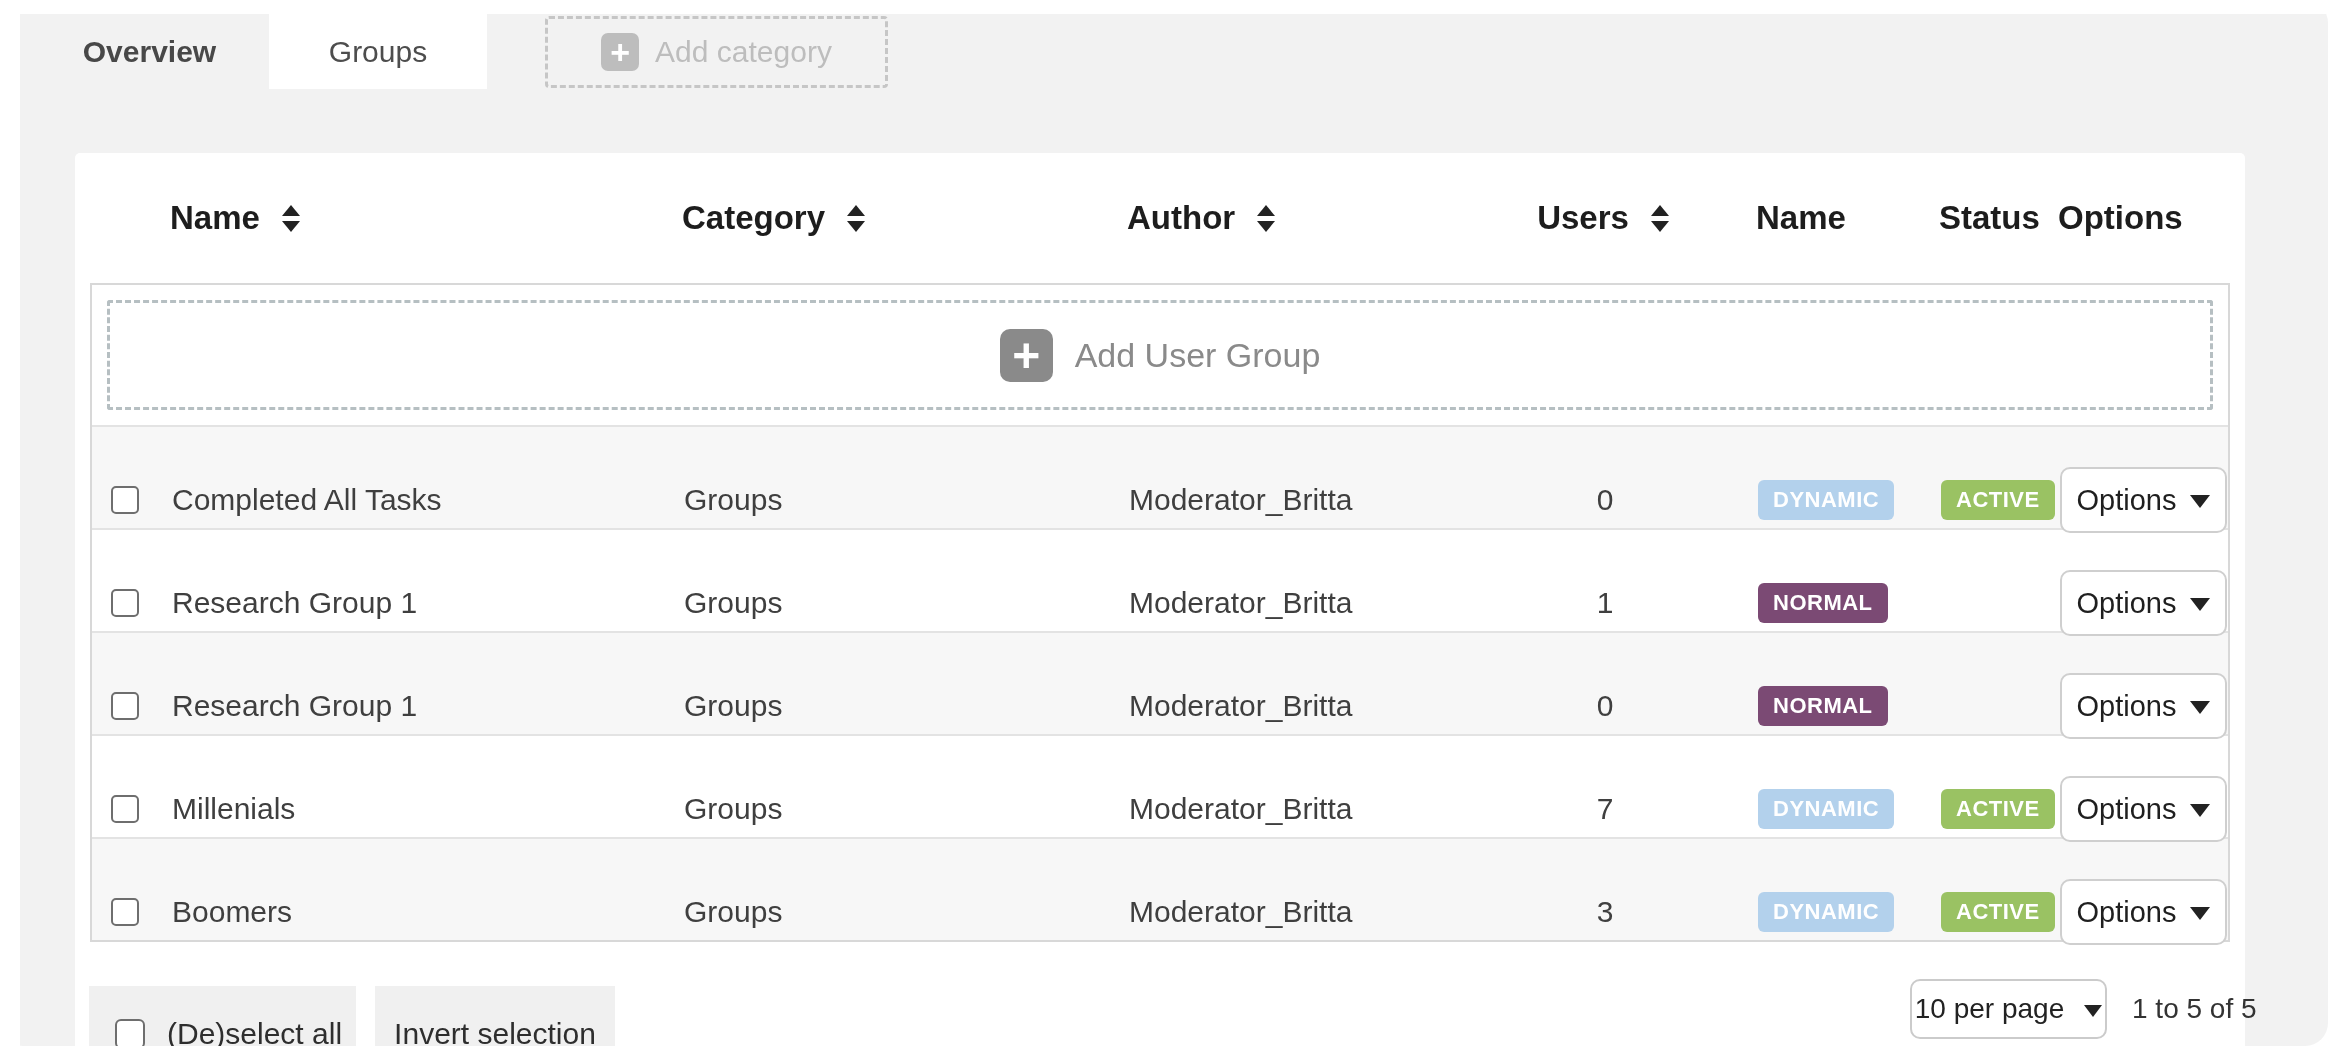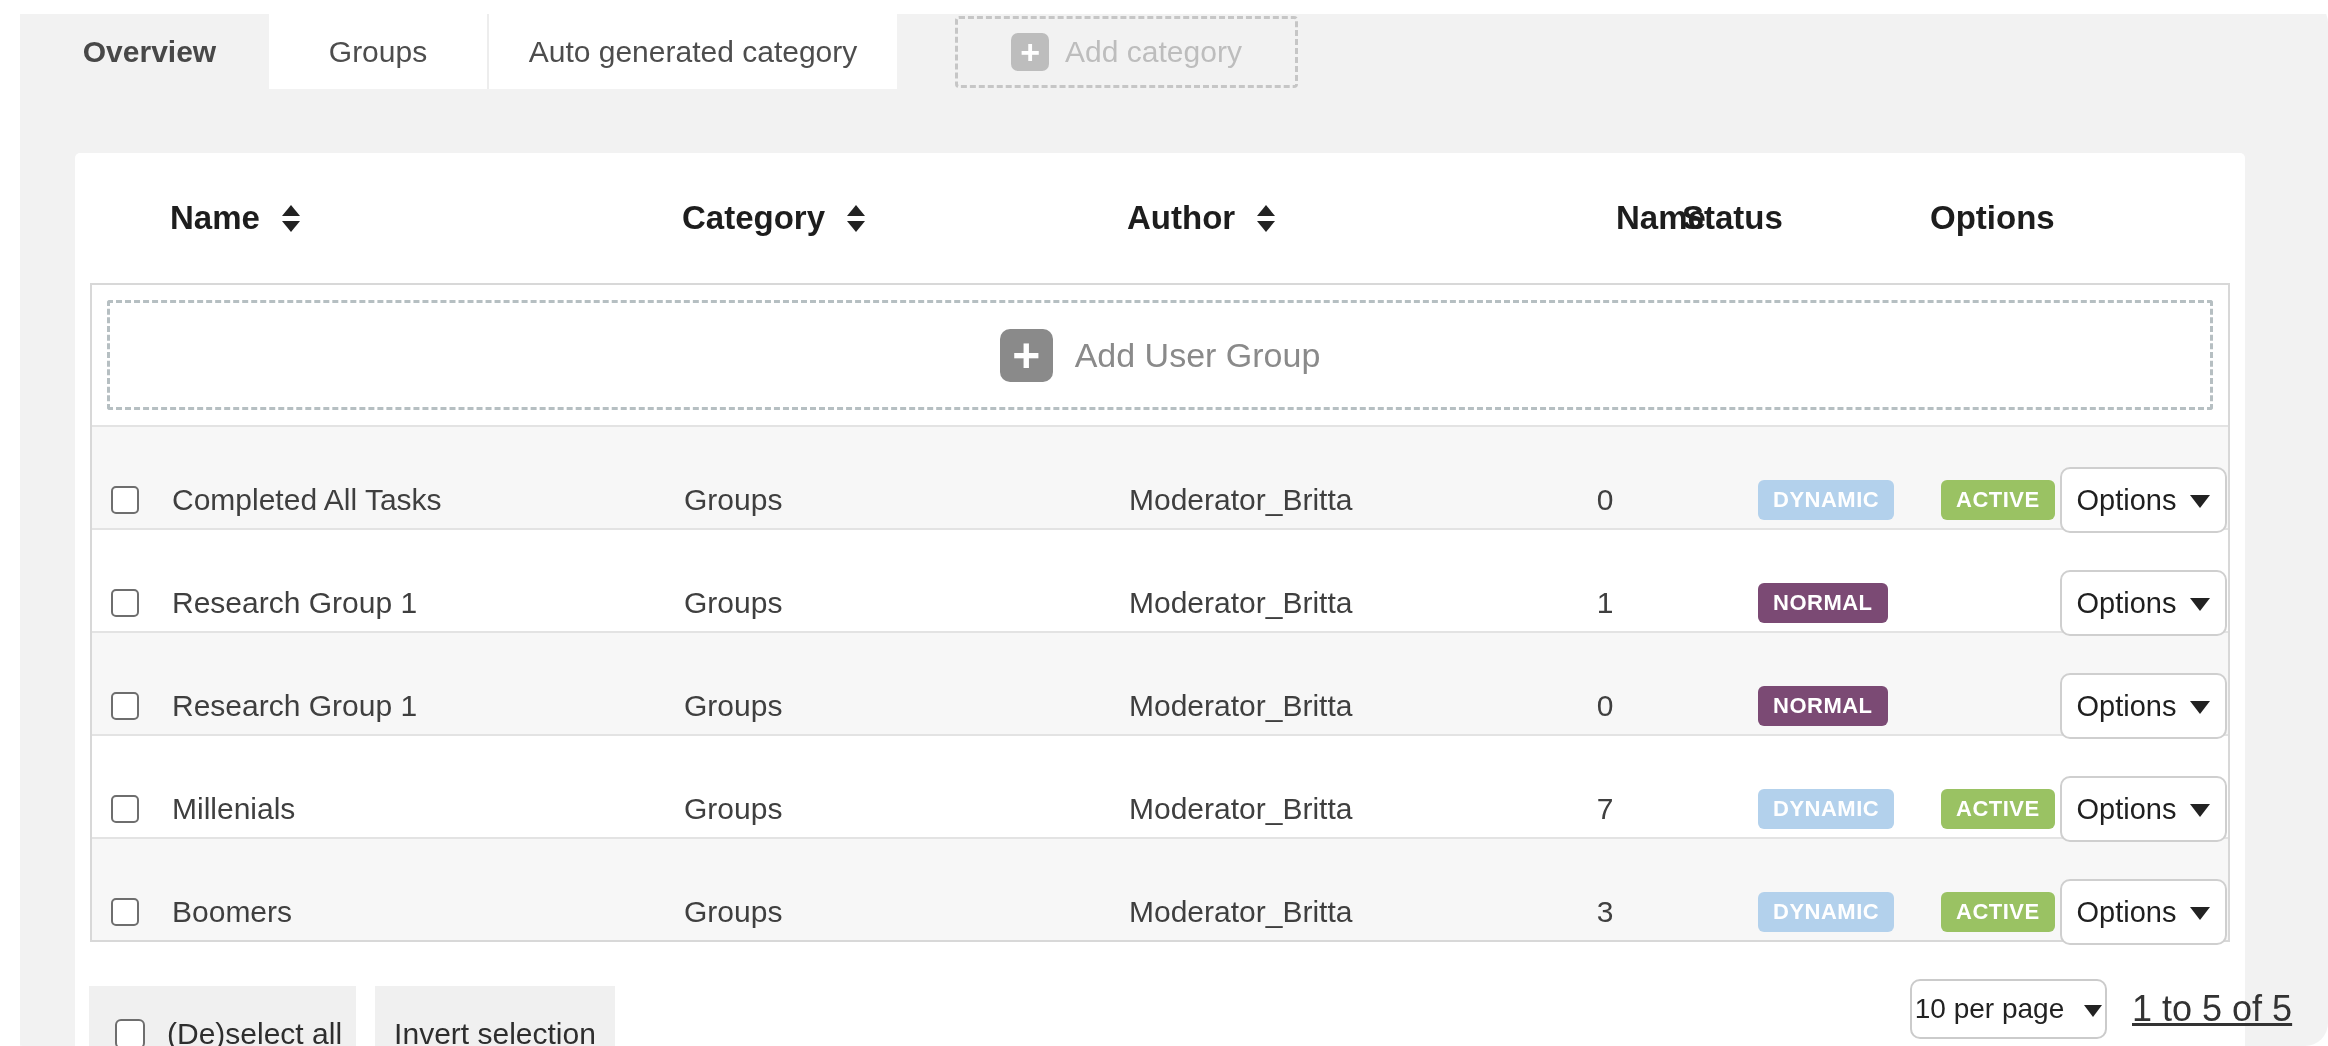--- a/index.html
+++ b/index.html
@@ -153,35 +153,33 @@
     background: #ffffff;
     border: 2px solid #cbcbcb; border-radius: 10px;
     display: flex; align-items: center; justify-content: center; gap: 20px;
     font-size: 28px; color: #222;
     cursor: pointer;
   }
   .per-page .caret { border-left-width: 9px; border-right-width: 9px; border-top-width: 12px; }
   .range {
     position: absolute; left: 2043px; top: 37px; height: 60px;
     display: flex; align-items: center;
-    font-size: 36px; color: #333;
+    font-size: 28px; color: #333;
     white-space: nowrap;
-    text-decoration: underline;
   }
 </style>
 </head>
 <body>
 
 <div class="stage">
   <div class="gray-bg">
 
     <div class="tabbar">
       <div class="tab tab-active">Overview</div>
       <div class="tab tab-boxed tab-groups">Groups</div>
-      <div class="tab tab-boxed tab-auto">Auto generated category</div>
       <div class="tab-gap"></div>
       <div class="tab tab-addcat">
         <span class="plus-sq plus-sm">+</span>
         <span>Add category</span>
       </div>
     </div>
 
     <div class="card">
 
       <div class="thead grid" id="thead">
@@ -200,20 +198,27 @@
               <i class="down"></i>
             </span>
           </div>
           <div class="th ">
             <span>Author</span>
             <span class="sort">
               <i class="up"></i>
               <i class="down"></i>
             </span>
           </div>
+          <div class="th c-users">
+            <span>Users</span>
+            <span class="sort">
+              <i class="up"></i>
+              <i class="down"></i>
+            </span>
+          </div>
           <div class="th c-type">
             <span>Name</span>
           </div>
           <div class="th c-status">
             <span>Status</span>
           </div>
           <div class="th ">
             <span>Options</span>
           </div>
         </div>

